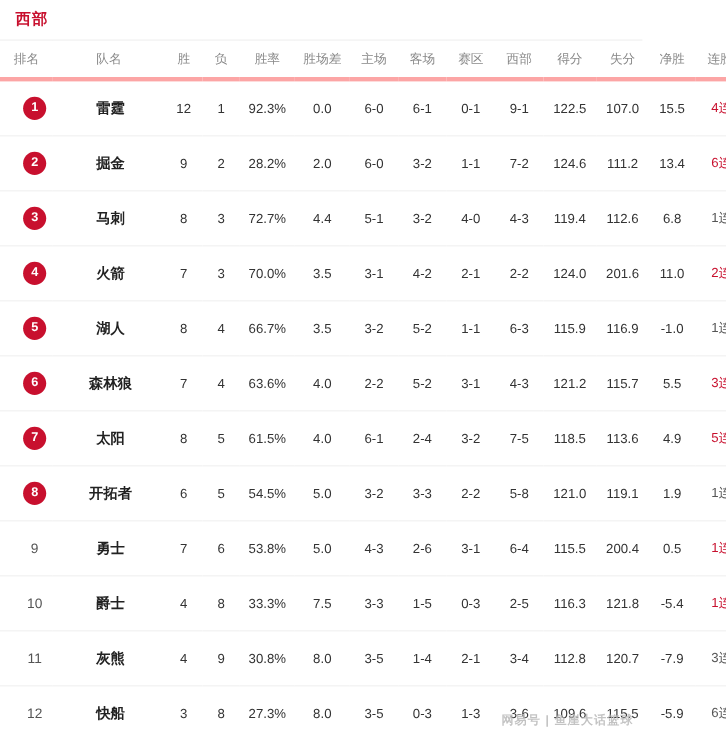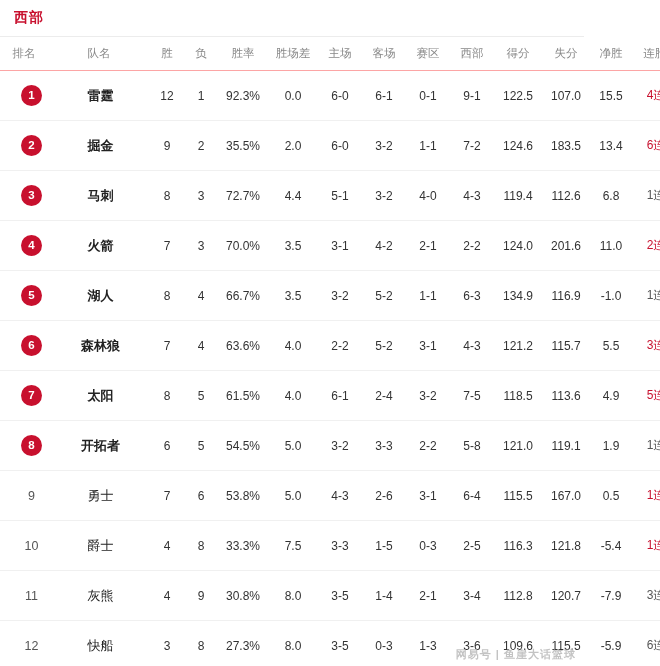--- a/index.html
+++ b/index.html
@@ -37,21 +37,21 @@
     width: 660px;
     border-collapse: collapse;
     table-layout: fixed;
   }
   table.standings th {
     font-size: 11.5px;
     font-weight: normal;
     color: #888888;
     text-align: center;
     padding: 9px 0 9px 0;
-    border-bottom: 1px solid #fca5a5;
+    border-bottom: 4px solid #fca5a5;
     background: #ffffff;
   }
   table.standings td {
     font-size: 12px;
     color: #333333;
     text-align: center;
     height: 47px;
     border-bottom: 1px solid #f0f0f0;
     background: #ffffff;
   }
@@ -91,21 +91,21 @@
     display: inline-block;
     width: 21px;
     text-align: center;
     font-size: 12.5px;
     color: #555555;
   }
   .team-name {
     font-size: 13px;
     color: #222222;
   }
-  td.l-team .team-name { font-weight: normal; }
+  td.l-team .team-name { font-weight: bold; }
   tr.top td.l-team .team-name { font-weight: bold; }
 
   .strk {
     font-size: 12px;
   }
   .strk.win { color: #c8102e; }
   .strk.loss { color: #555555; }
 
   .watermark {
     position: absolute;
@@ -178,28 +178,28 @@
           <td>122.5</td>
           <td>107.0</td>
           <td>15.5</td>
           <td><span class="strk win">4连胜</span></td>
         </tr>
         <tr class="top">
           <td class="l-rank"><span class="badge">2</span></td>
           <td class="l-team"><span class="team-name">掘金</span></td>
           <td>9</td>
           <td>2</td>
-          <td>35.5%</td>
+          <td>28.2%</td>
           <td>2.0</td>
           <td>6-0</td>
           <td>3-2</td>
           <td>1-1</td>
           <td>7-2</td>
           <td>124.6</td>
-          <td>183.5</td>
+          <td>111.2</td>
           <td>13.4</td>
           <td><span class="strk win">6连胜</span></td>
         </tr>
         <tr class="top">
           <td class="l-rank"><span class="badge">3</span></td>
           <td class="l-team"><span class="team-name">马刺</span></td>
           <td>8</td>
           <td>3</td>
           <td>72.7%</td>
           <td>4.4</td>
@@ -232,21 +232,21 @@
           <td class="l-rank"><span class="badge">5</span></td>
           <td class="l-team"><span class="team-name">湖人</span></td>
           <td>8</td>
           <td>4</td>
           <td>66.7%</td>
           <td>3.5</td>
           <td>3-2</td>
           <td>5-2</td>
           <td>1-1</td>
           <td>6-3</td>
-          <td>134.9</td>
+          <td>115.9</td>
           <td>116.9</td>
           <td>-1.0</td>
           <td><span class="strk loss">1连败</span></td>
         </tr>
         <tr class="top">
           <td class="l-rank"><span class="badge">6</span></td>
           <td class="l-team"><span class="team-name">森林狼</span></td>
           <td>7</td>
           <td>4</td>
           <td>63.6%</td>
@@ -297,21 +297,21 @@
           <td class="l-team"><span class="team-name">勇士</span></td>
           <td>7</td>
           <td>6</td>
           <td>53.8%</td>
           <td>5.0</td>
           <td>4-3</td>
           <td>2-6</td>
           <td>3-1</td>
           <td>6-4</td>
           <td>115.5</td>
-          <td>167.0</td>
+          <td>200.4</td>
           <td>0.5</td>
           <td><span class="strk win">1连胜</span></td>
         </tr>
         <tr>
           <td class="l-rank"><span class="rank-plain">10</span></td>
           <td class="l-team"><span class="team-name">爵士</span></td>
           <td>4</td>
           <td>8</td>
           <td>33.3%</td>
           <td>7.5</td>

